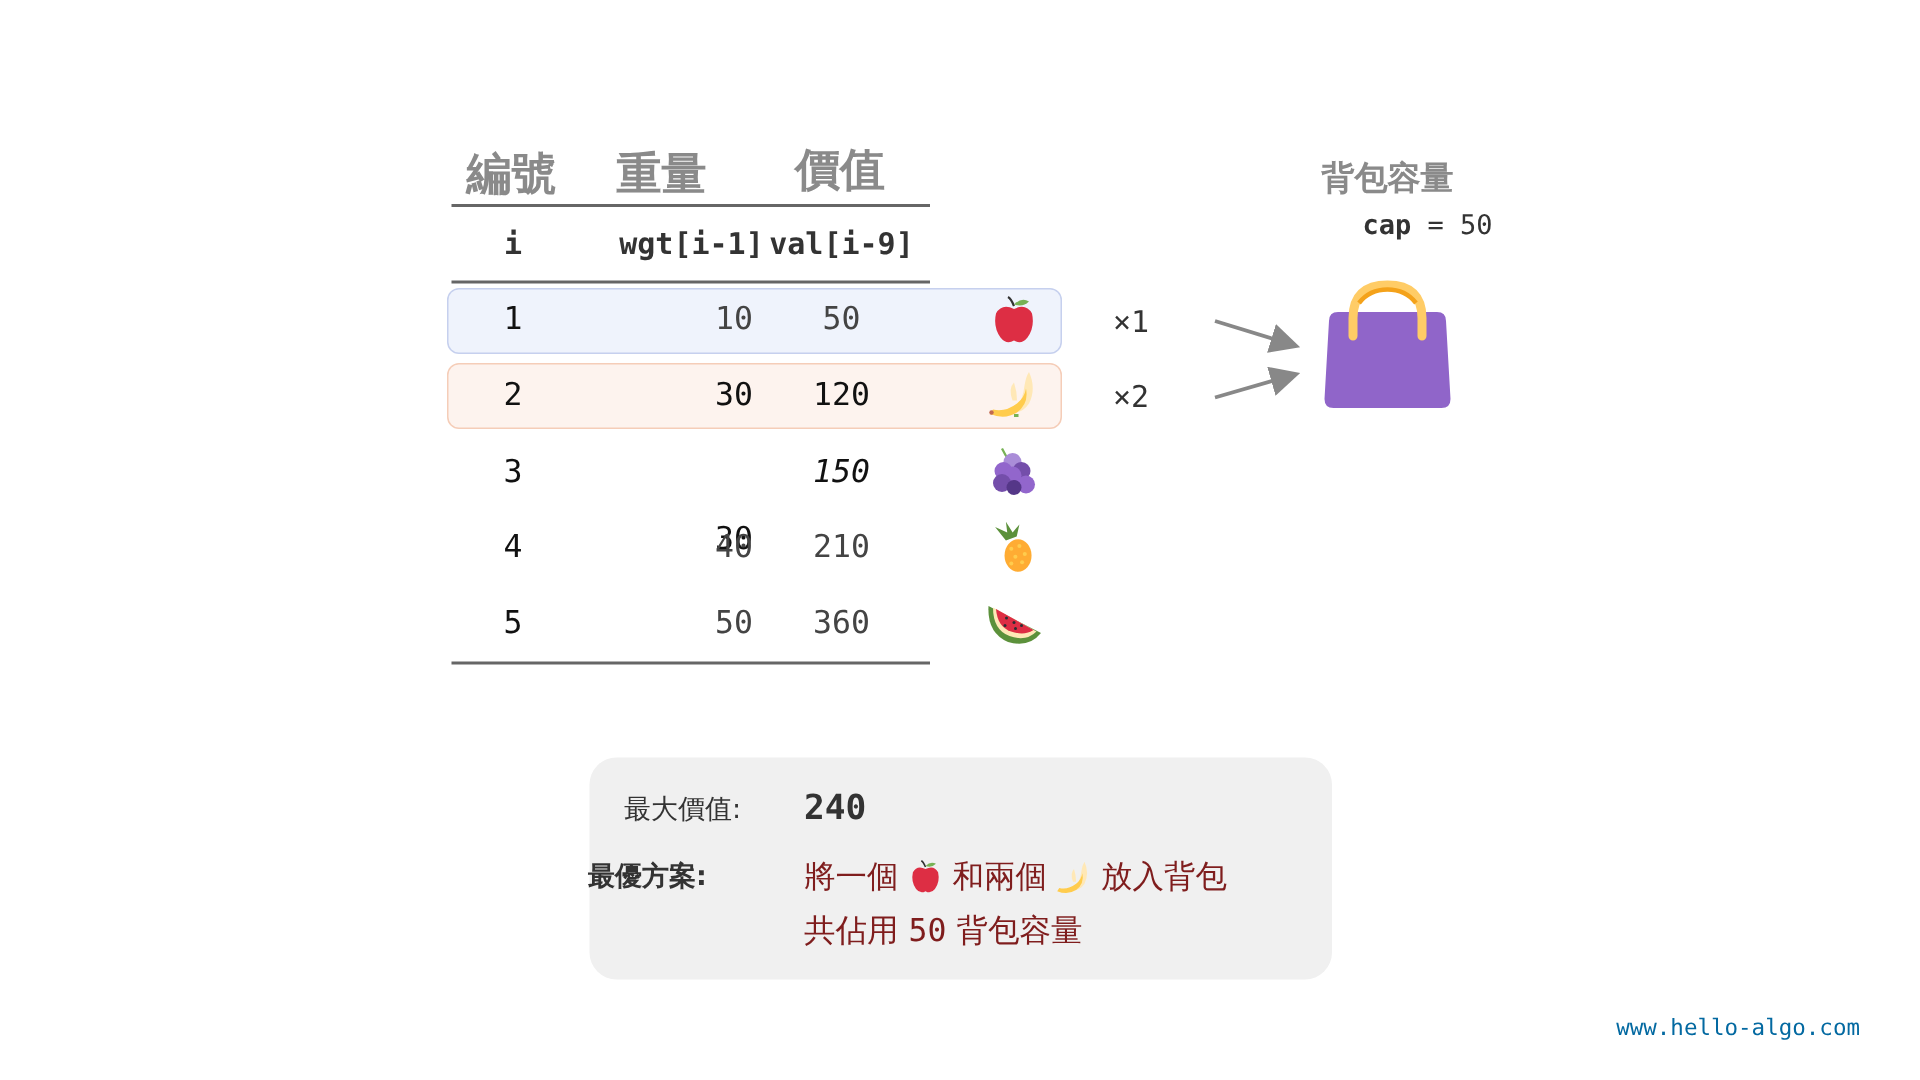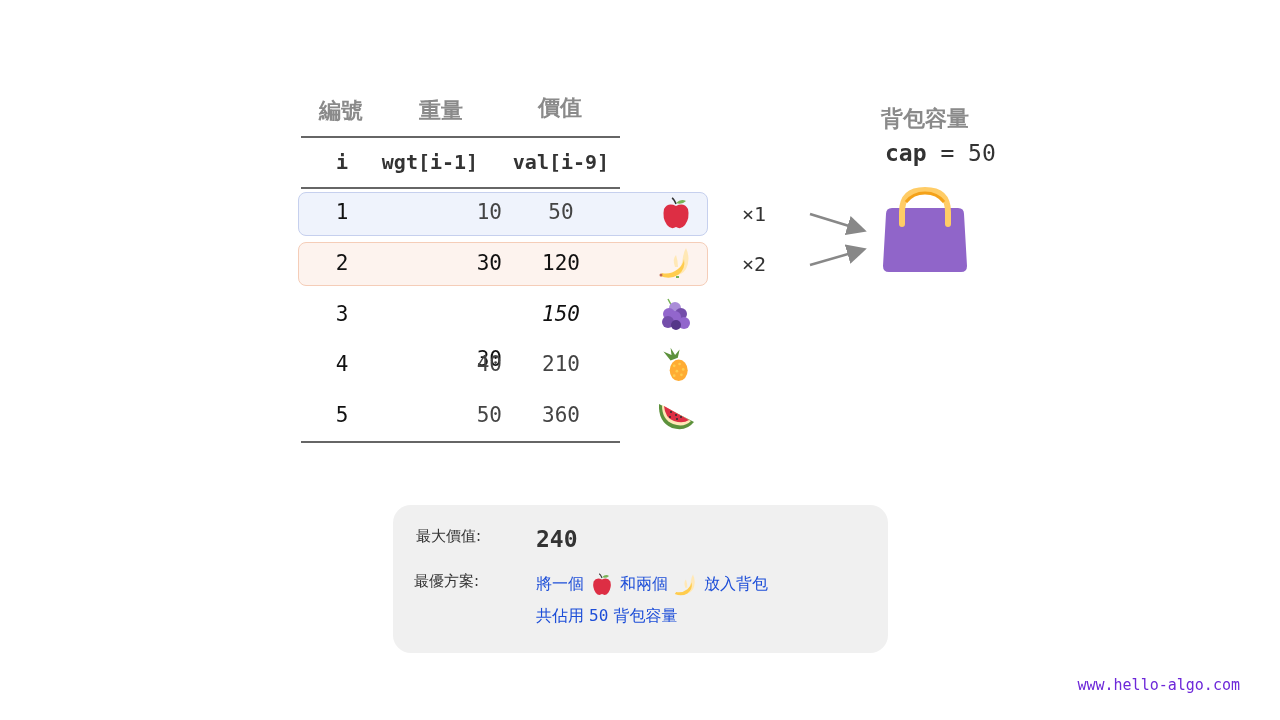--- a/index.html
+++ b/index.html
@@ -5,21 +5,21 @@
     html, body { margin: 0; padding: 0; }
     body {
       width: 1280px; height: 720px; position: relative; overflow: hidden;
       background: #ffffff;
       font-family: "DejaVu Sans Mono", "Liberation Mono", monospace;
       color: #1a1a1a;
     }
     .abs { position: absolute; }
     .hdr-cn {
       font-family: "DejaVu Sans", "Liberation Sans", sans-serif;
-      font-weight: bold; font-size: 22px; color: #8a8a8a;
+      font-weight: bold; font-size: 30px; color: #8a8a8a;
       text-align: center; width: 120px;
     }
     .hdr-code {
       font-weight: bold; font-size: 20px; color: #333333;
       text-align: center; width: 140px;
     }
     .rule { height: 2px; background: #666666; left: 301px; width: 319px; }
     .rowbox {
       left: 298px; width: 410px; height: 44px; border-radius: 8px;
       box-sizing: border-box;
@@ -30,50 +30,50 @@
     .c-v { left: 501px; }
     .dark { color: #111111; }
     .gray { color: #444444; }
     .fruit { left: 656px; width: 40px; height: 36px; }
     .mult { font-size: 20px; color: #333333; }
     .cap-title {
       font-family: "DejaVu Sans", "Liberation Sans", sans-serif;
       font-weight: bold; font-size: 22px; color: #8a8a8a;
       left: 860px; width: 130px; text-align: center; top: 104px;
     }
-    .cap-eq { left: 885px; width: 140px; text-align: left; top: 140px; font-size: 23px; color: #333; }
+    .cap-eq { left: 855px; width: 140px; text-align: right; top: 140px; font-size: 18px; color: #333; }
     .cap-eq b { font-weight: bold; }
     .summary {
       left: 393px; top: 505px; width: 495px; height: 148px;
       background: #f0f0f0; border-radius: 18px;
     }
     .sum-label {
       font-family: "DejaVu Sans", "Liberation Sans", sans-serif;
-      font-size: 15px; color: #333333;
+      font-size: 18px; color: #333333;
     }
     .sum-text {
       font-family: "DejaVu Sans", "Liberation Sans", sans-serif;
-      font-size: 16px; color: #1d4ed8; white-space: nowrap;
+      font-size: 21px; color: #7f1d1d; white-space: nowrap;
     }
     .sum-val { font-weight: bold; font-size: 23px; color: #333333; }
     .inline-emoji { display: inline-block; vertical-align: middle; width: 28px; height: 28px; margin: 0 4px; }
     .mono-num { font-family: "DejaVu Sans Mono", "Liberation Mono", monospace; }
-    .footer { right: 40px; top: 676px; font-size: 15px; color: #6d28d9; }
+    .footer { right: 40px; top: 676px; font-size: 15px; color: #0369a1; }
   </style>
 </head>
 <body>
 
 <div class="abs hdr-cn" style="left:281px; top:96px;">編號</div>
 <div class="abs hdr-cn" style="left:381px; top:96px;">重量</div>
 <div class="abs hdr-cn" style="left:500px; top:93px;">價值</div>
 
 <div class="abs rule" style="top:136px;"></div>
 
 <div class="abs hdr-code" style="left:272px; top:150px;">i</div>
-<div class="abs hdr-code" style="left:360px; top:150px;">wgt[i-1]</div>
+<div class="abs hdr-code" style="left:391px; top:150px;">wgt[i-1]</div>
 <div class="abs hdr-code" style="left:491px; top:150px;">val[i-9]</div>
 
 <div class="abs rule" style="top:187px;"></div>
 
 <div class="abs rowbox" style="top:192px; background:#eff3fc; border:1px solid #c6d0ee;"></div>
 <div class="abs rowbox" style="top:242px; background:#fdf3ee; border:1px solid #f5cdb8;"></div>
 
 <div class="abs cell c-i dark" style="top:200px;">1</div>
 <div class="abs cell c-w gray" style="top:200px;">10</div>
 <div class="abs cell c-v gray" style="top:200px;">50</div>
@@ -164,21 +164,21 @@
 <svg class="abs" style="left:880px; top:186px;" width="90" height="88" viewBox="0 0 90 88">
   <path d="M6 28 Q6 22 12 22 L78 22 Q84 22 84 28 L87 80 Q87 86 81 86 L9 86 Q3 86 3 80 Z" fill="#9065c9"></path>
   <path d="M22 38 L22 26 Q22 4 45 4 Q68 4 68 26 L68 38" stroke="#ffcc66" stroke-width="6" fill="none" stroke-linecap="round"></path>
   <path d="M26 16 Q33 7 45 7 Q57 7 64 16" stroke="#f4a21a" stroke-width="3" fill="none"></path>
 </svg>
 
 <div class="abs summary"></div>
 <div class="abs sum-label" style="left:416px; top:527px;">最大價值:</div>
 <div class="abs sum-val" style="left:536px; top:526px;">240</div>
 
-<div class="abs sum-label" style="left:414px; top:572px;">最優方案:</div>
+<div class="abs sum-label" style="left:392px; top:572px;font-weight:bold;">最優方案:</div>
 <div class="abs sum-text" style="left:536px; top:568px; line-height:32px;">
   <span>將一個</span><svg class="inline-emoji" viewBox="0 0 40 36">
     <path d="M20 8 Q18 3 16 2" stroke="#333" stroke-width="1.5" fill="none"></path>
     <path d="M20 7 Q25 2 30 5 Q26 9 20 7Z" fill="#77b255"></path>
     <path d="M20 10 Q12 6 8 13 Q6 22 11 29 Q15 34 20 31 Q25 34 29 29 Q34 22 32 13 Q28 6 20 10Z" fill="#dd2e44"></path>
   </svg><span>和兩個</span><svg class="inline-emoji" viewBox="0 0 40 36">
     <path d="M30 3 Q35 14 30 24 Q26 30 20 30 Q26 22 27 12 Q28 6 30 3Z" fill="#ffe8b6"></path>
     <path d="M6 28 Q14 30 22 24 Q27 20 28 14 Q30 24 22 30 Q14 35 4 31Z" fill="#ffcc4d"></path>
     <path d="M19 22 Q16 14 20 10 Q22 16 22 22Z" fill="#ffe8b6"></path>
   </svg><span>放入背包</span>

